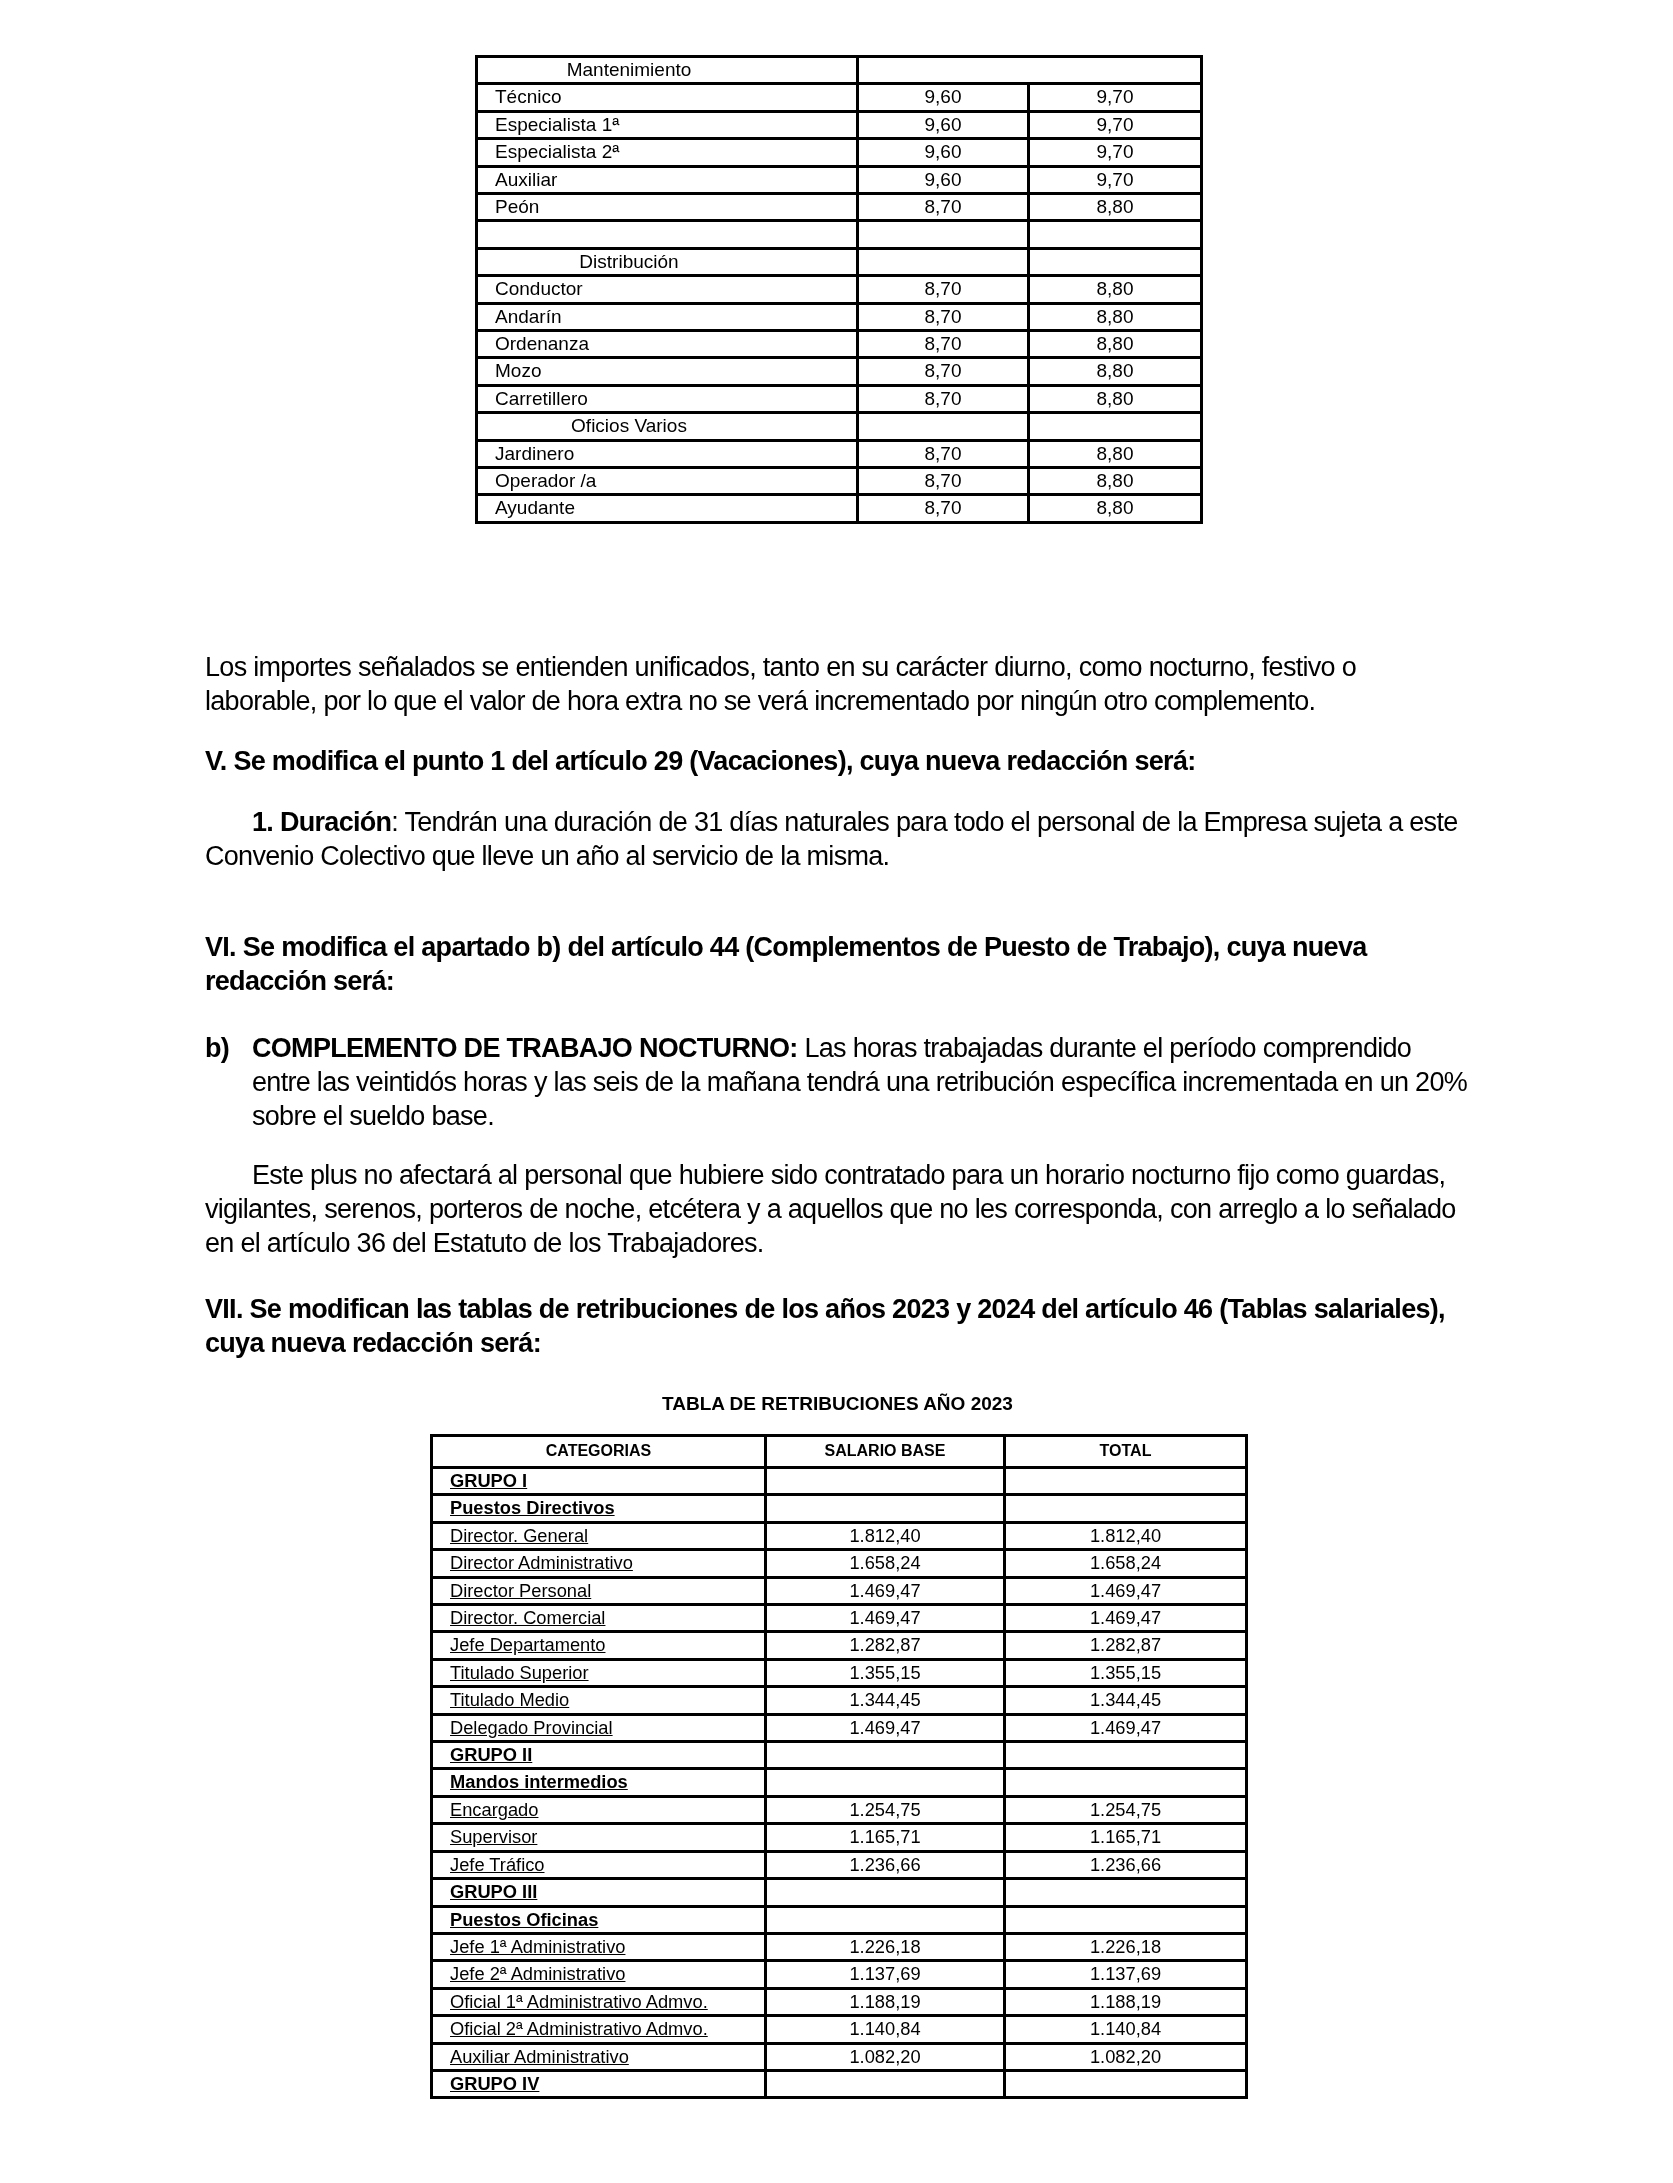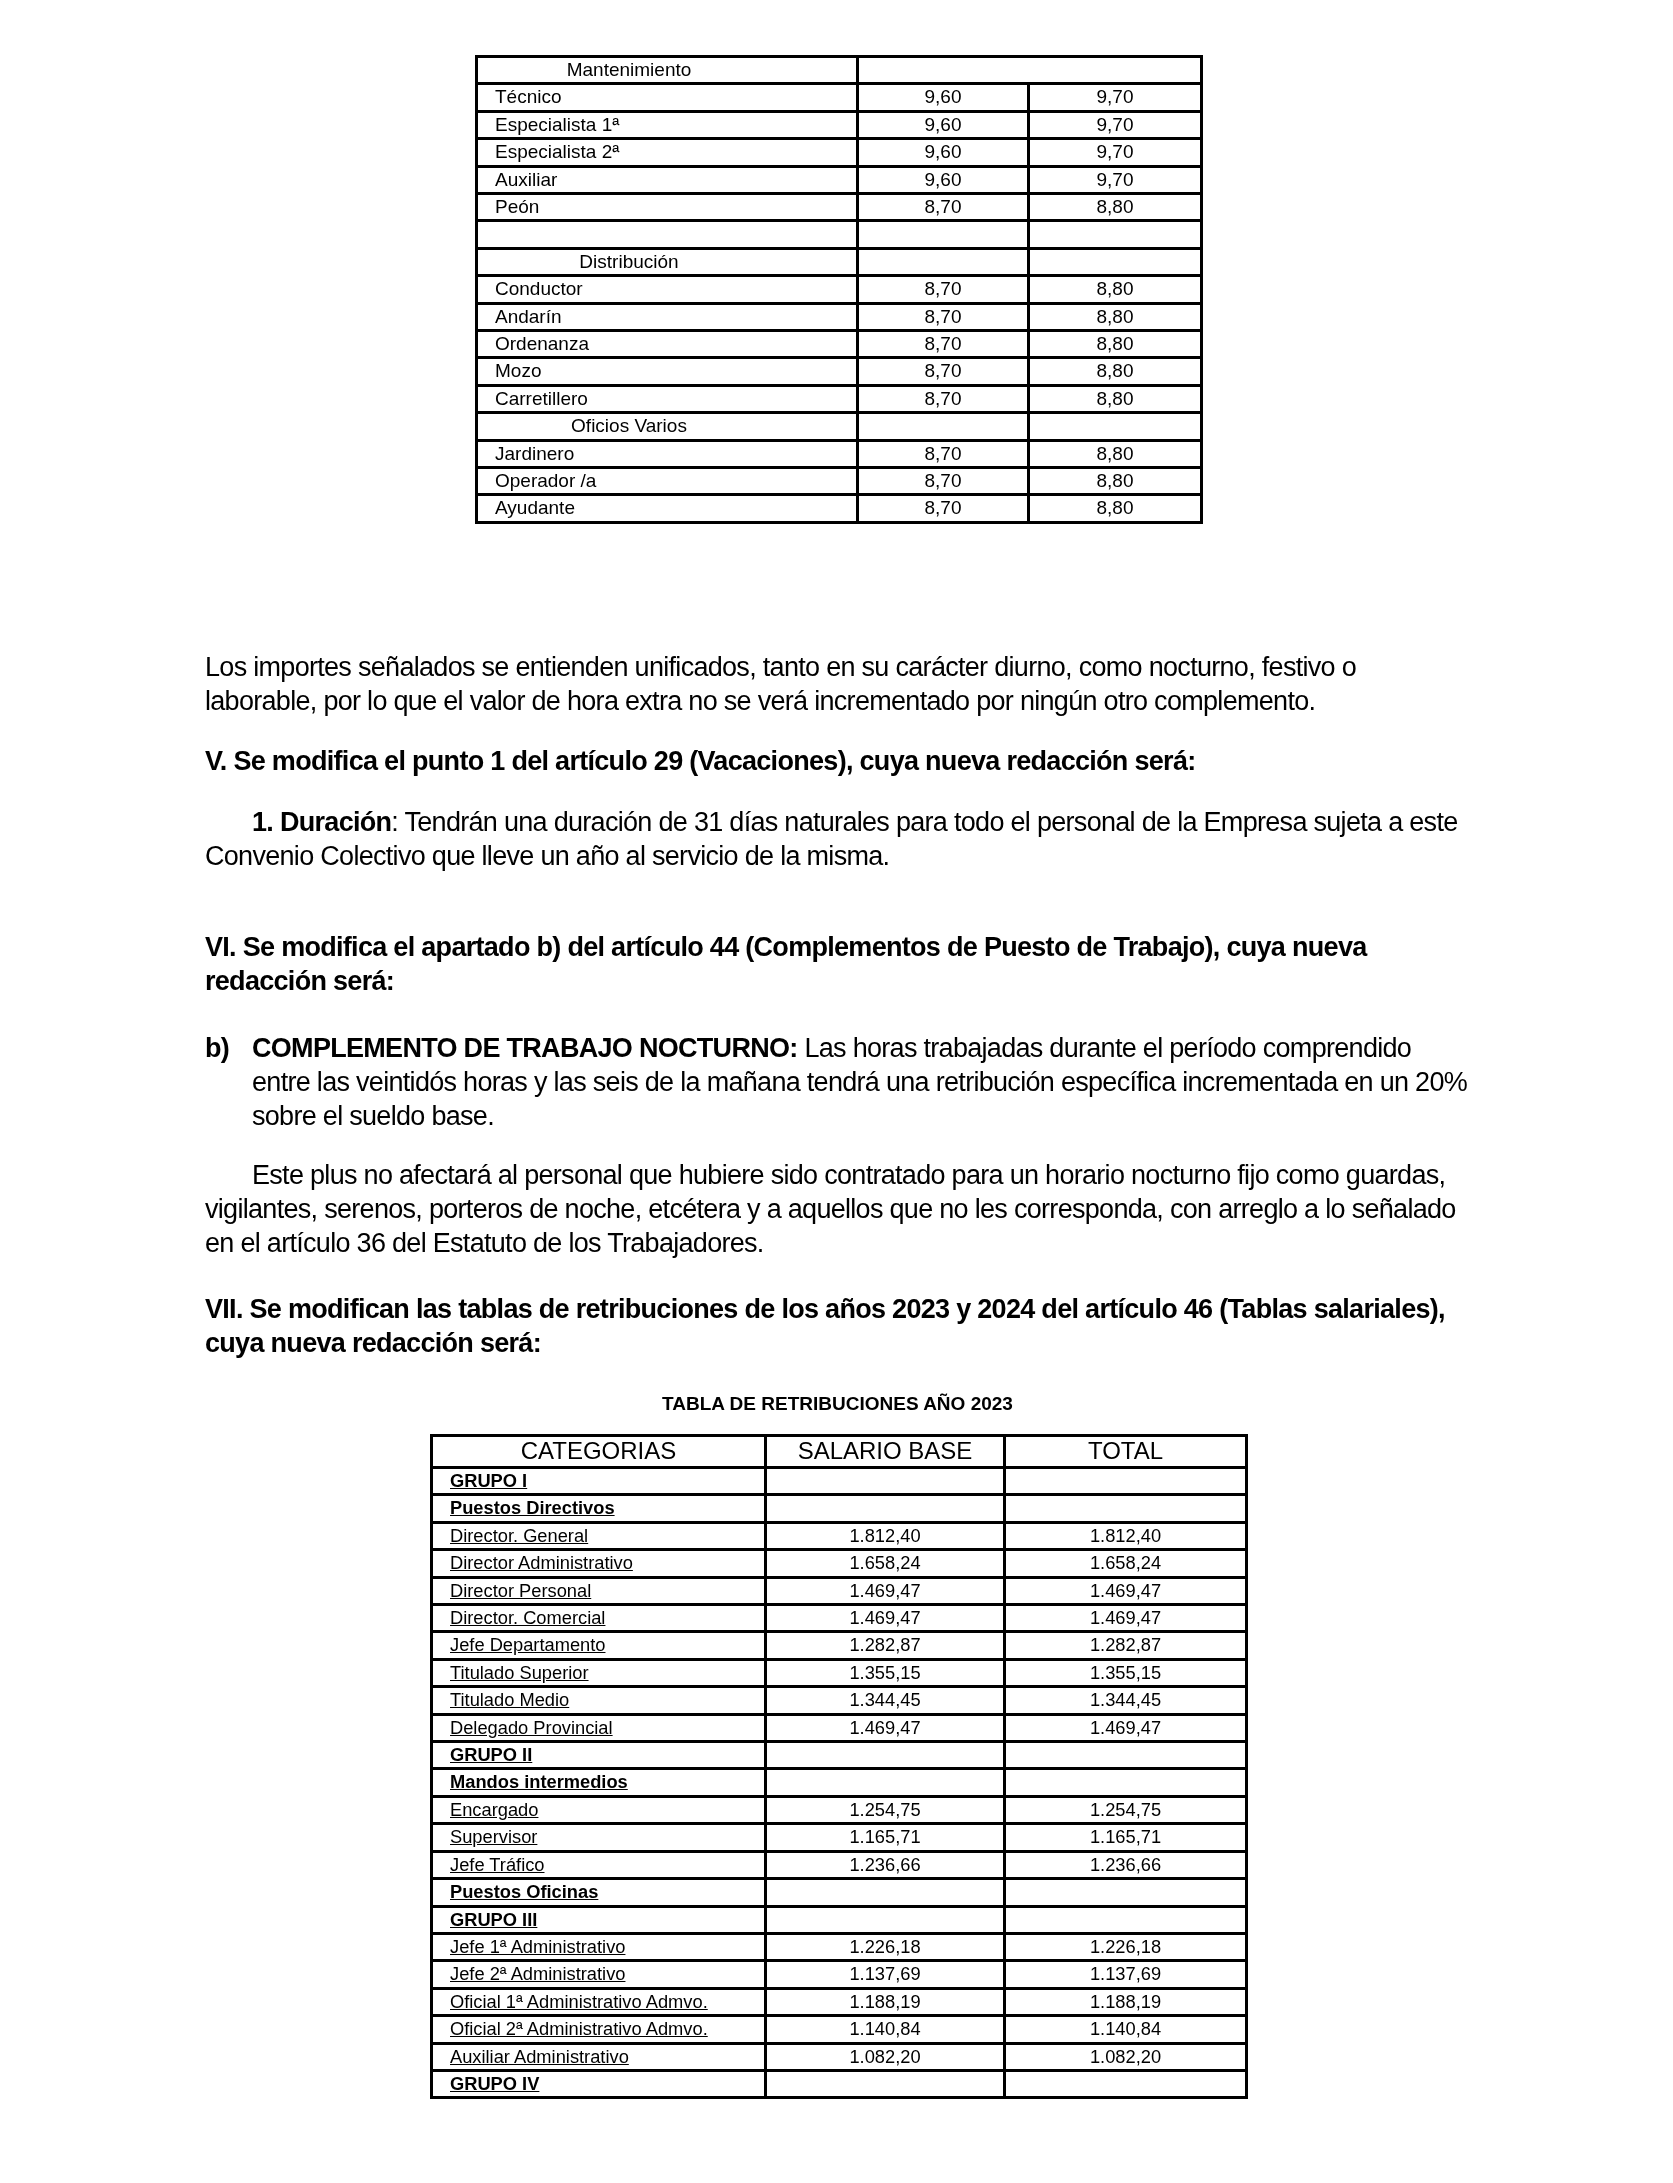--- a/index.html
+++ b/index.html
@@ -14,21 +14,21 @@
   .num { text-align:center; }
   .para { position:absolute; left:205px; width:1267px; font-size:27px; line-height:34px; letter-spacing:-0.7px; }
   .head { font-weight:bold; }
   .indent { text-indent:47px; }
   .blist { position:absolute; left:205px; width:1267px; font-size:27px; line-height:34px; letter-spacing:-0.7px; }
   .blist .marker { position:absolute; left:0; top:0; font-weight:bold; }
   .blist .body { margin-left:47px; }
   #table-title { position:absolute; left:430px; width:815px; top:1393px; text-align:center; font-weight:bold; font-size:19px; }
   #tbl-bottom { left:430px; top:1434px; width:815px; }
   #tbl-bottom col.c1 { width:334px; } #tbl-bottom col.c2 { width:239px; } #tbl-bottom col.c3 { width:242px; }
-  #tbl-bottom th { font-weight:normal; height:29px; font-size:24px; text-align:center; }
+  #tbl-bottom th { font-weight:bold; height:29px; font-size:16px; text-align:center; }
   #tbl-bottom td { height:24.4px; font-size:18.3px; }
   #tbl-bottom td.lbl { padding-left:17px;text-decoration:underline; }
   .bold { font-weight:bold; }
 </style>
 </head>
 <body>
 
 <table id="tbl-top">
   <colgroup>
       <col class="c1">
@@ -225,26 +225,26 @@
         <td class="lbl">Supervisor</td>
         <td class="num">1.165,71</td>
         <td class="num">1.165,71</td>
       </tr>
       <tr>
         <td class="lbl">Jefe Tráfico</td>
         <td class="num">1.236,66</td>
         <td class="num">1.236,66</td>
       </tr>
       <tr>
+        <td class="lbl bold">GRUPO III</td>
+        <td class="num"></td>
+        <td class="num"></td>
+      </tr>
+      <tr>
         <td class="lbl bold">Puestos Oficinas</td>
-        <td class="num"></td>
-        <td class="num"></td>
-      </tr>
-      <tr>
-        <td class="lbl bold">GRUPO III</td>
         <td class="num"></td>
         <td class="num"></td>
       </tr>
       <tr>
         <td class="lbl">Jefe 1ª Administrativo</td>
         <td class="num">1.226,18</td>
         <td class="num">1.226,18</td>
       </tr>
       <tr>
         <td class="lbl">Jefe 2ª  Administrativo</td>

